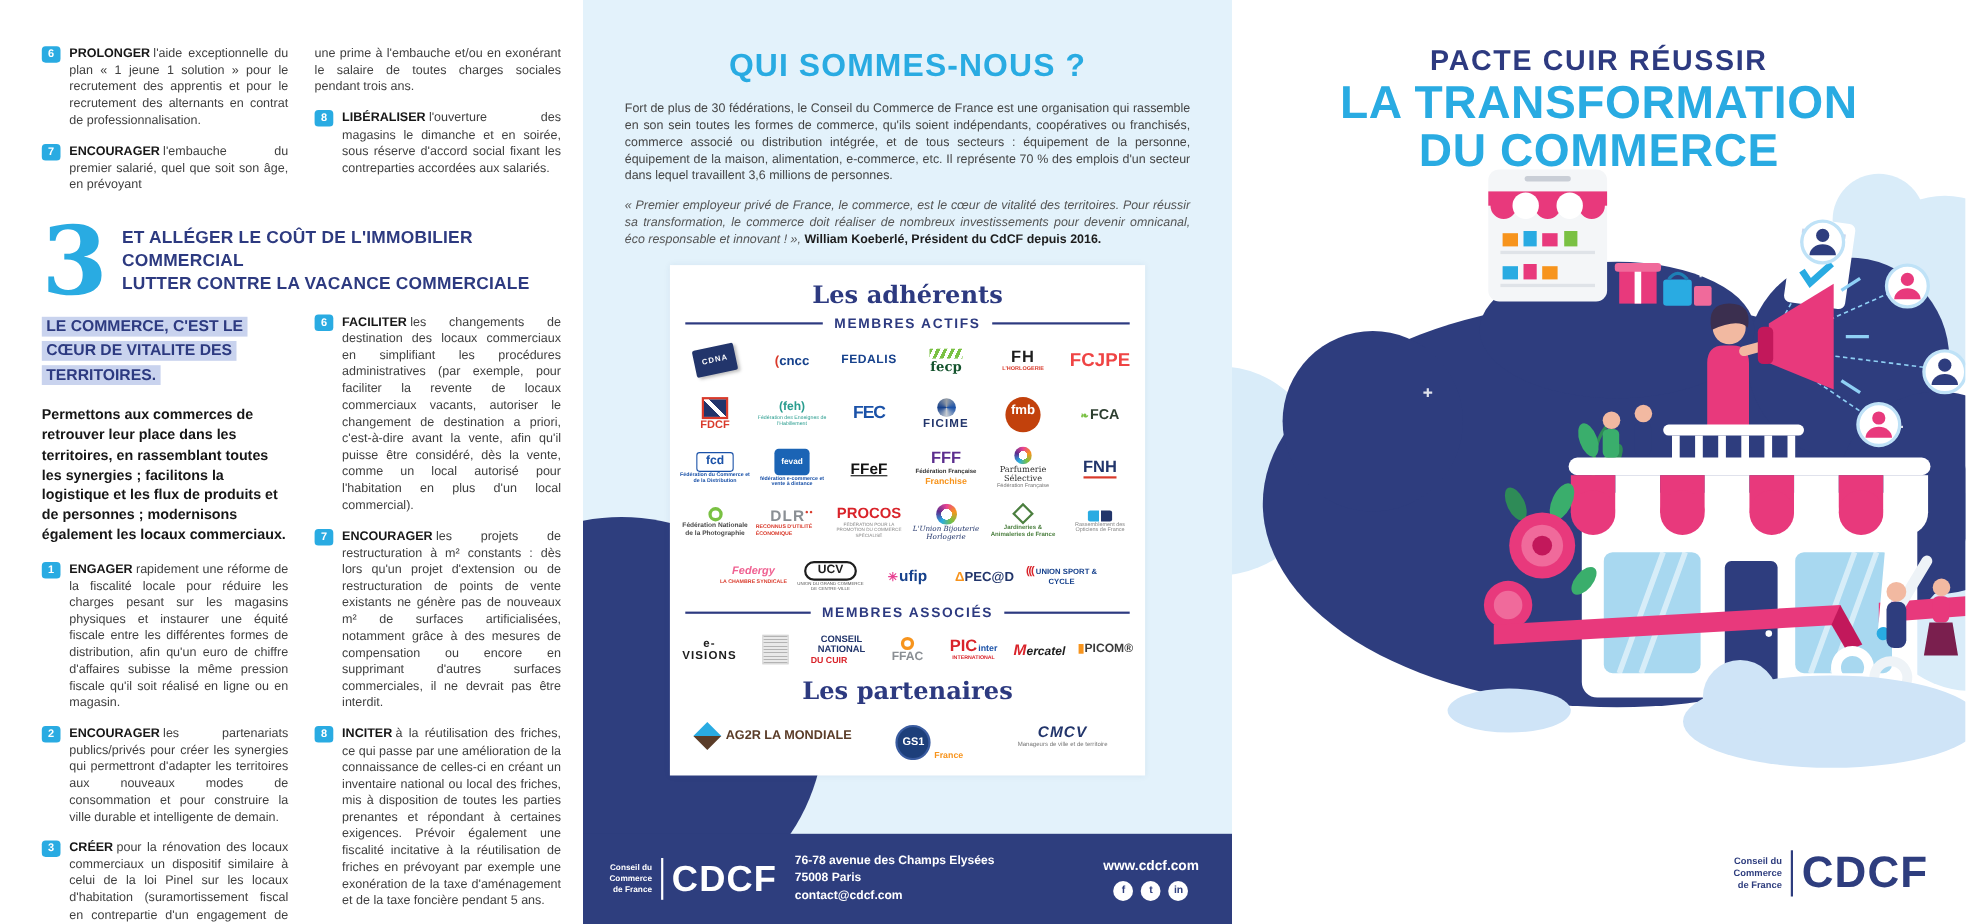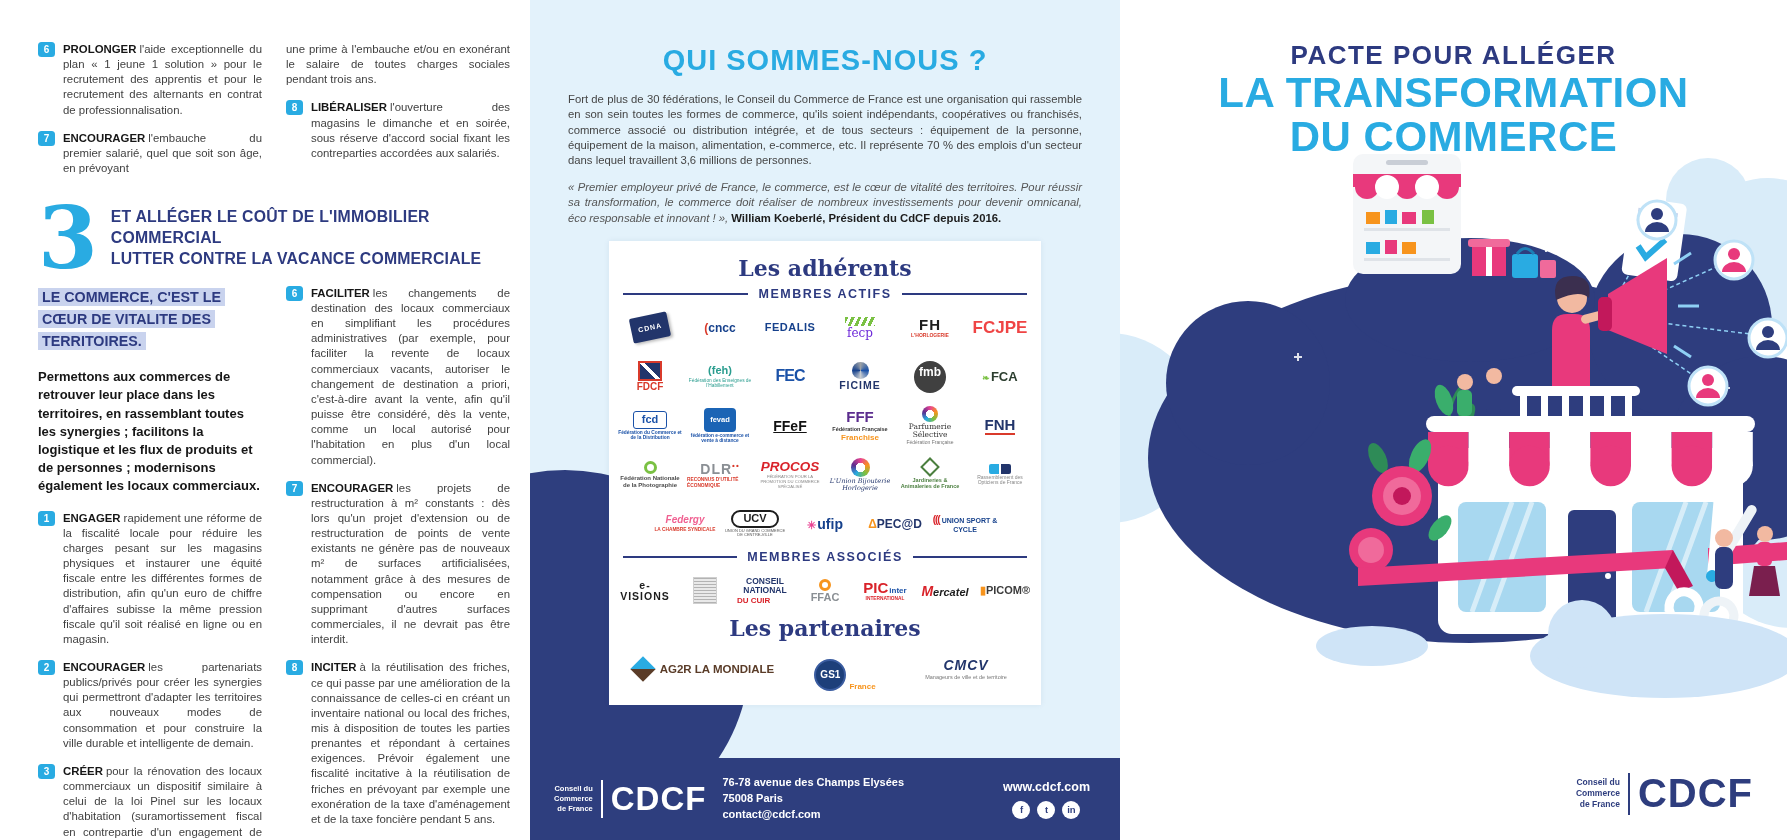--- a/index.html
+++ b/index.html
@@ -36,49 +36,49 @@
   .div-label{color:#2d3a80;font-size:12.5px;font-weight:bold;letter-spacing:1.5px}
   .logo-row{display:flex;justify-content:center;align-items:center;gap:4px;margin-top:5px}
   .logo{width:66px;min-height:44px;display:flex;flex-direction:column;align-items:center;justify-content:center;text-align:center;gap:1px;overflow:hidden}
   .lg-main{font-weight:bold;font-size:11px;line-height:1.05;color:#22356b}
   .lg-sub{font-size:4.8px;color:#888;line-height:1.15}
   .lg-icon{display:block}
   
   .l-cdna .lg-main{background:#22356b;color:#fff;font-size:7px;padding:9px 7px;transform:rotate(-12deg);border-radius:2px;letter-spacing:1px;box-shadow:2px 2px 3px rgba(0,0,0,.25)}
   .l-cncc .lg-main{color:#16418c;font-size:12px}.l-cncc .lg-main::before{content:"(";color:#d93a2b}
   .l-fedalis .lg-main{color:#16418c;font-size:11px;letter-spacing:.5px}
-  .l-fecp .lg-main{font-family:"DejaVu Serif",serif;color:#6d28d9;font-size:12px;font-weight:normal}
+  .l-fecp .lg-main{font-family:"DejaVu Serif",serif;color:#14532d;font-size:12px;font-weight:bold}
   .l-fecp .lg-icon{width:30px;height:9px;background:repeating-linear-gradient(115deg,#7ac143 0 3px,#fff 3px 6px)}
   .l-fh .lg-main{color:#1d1d1d;font-size:15px;letter-spacing:1px}.l-fh .lg-sub{color:#d93a2b;font-size:5px;font-weight:bold}
   .l-fcjpe .lg-main{color:#ef4444;font-size:17px;}
   .l-fdcf .lg-icon{width:24px;height:20px;background:linear-gradient(45deg,#22356b 42%,#fff 42% 56%,#22356b 56%);border:2px solid #d93a2b}
   .l-fdcf .lg-main{color:#d93a2b;font-size:10px}
   .l-feh .lg-main{color:#2a9d8f;font-size:11px}.l-feh .lg-main::before{content:"("}.l-feh .lg-main::after{content:")"}
   .l-feh .lg-sub{color:#2a9d8f}
   .l-fec .lg-main{color:#1b52a8;font-size:16px;font-weight:900;letter-spacing:-1px}
   .l-ficime .lg-icon{width:17px;height:17px;border-radius:50%;background:conic-gradient(#9aa0a6,#1b52a8,#c7ccd1,#16418c,#9aa0a6)}
   .l-ficime .lg-main{font-size:10.5px;letter-spacing:1px}
-  .l-fmb .lg-main{color:#fff;font-size:12px;background:#404040;border-radius:50%;width:32px;height:32px;line-height:23px}
+  .l-fmb .lg-main{color:#fff;font-size:12px;background:#c2410c;border-radius:50%;width:32px;height:32px;line-height:23px}
   .l-fca .lg-main{color:#2c3e2f;font-size:13px}.l-fca .lg-main::before{content:"❧";color:#7ac143;font-size:9px;margin-right:1px}
   .l-fcd .lg-main{color:#1b52a8;border:1.5px solid #1b52a8;padding:2px 8px;border-radius:3px;font-size:11px}
   .l-fcd .lg-sub{color:#1b52a8;font-weight:bold}
   .l-fevad .lg-main{background:#1b64b5;color:#fff;font-size:7.5px;padding:8px 6px;border-radius:4px}
   .l-fevad .lg-sub{color:#1b52a8;font-weight:bold}
   .l-ffef .lg-main{color:#111;font-size:14px;text-decoration:underline}
   .l-fff .lg-main{color:#5b2d8e;font-size:15px}.l-fff .lg-sub{color:#333;font-size:5.5px;font-weight:bold}.l-fff .lg-sub2{color:#f7941d;font-size:8px;font-weight:900}
   .l-parf .lg-icon{width:16px;height:16px;border-radius:50%;background:radial-gradient(circle,#fff 34%,transparent 35%),conic-gradient(#e84393,#f7941d,#7ac143,#29abe2,#5b2d8e,#e84393)}
   .l-parf .lg-main{font-family:"DejaVu Serif",serif;font-size:7.5px;color:#333;font-weight:normal}
   .l-parf .lg-sub{font-size:5px;color:#777}
   .l-fnh .lg-main{color:#22356b;font-size:15px;font-weight:900;border-bottom:2px solid #d93a2b}
   .l-fnp .lg-icon{width:13px;height:13px;border-radius:50%;border:3px solid #7ac143;background:#fff}
   .l-fnp .lg-main{font-size:6px;color:#4a4a4a;font-weight:bold;line-height:1.2}
   .l-dlr .lg-main{color:#8a8f94;font-size:14px;font-weight:900;letter-spacing:1px}
   .l-dlr .lg-main::after{content:"••";color:#d93a2b;font-size:8px;vertical-align:top}
   .l-dlr .lg-sub{color:#d93a2b;font-weight:bold;text-align:left}
-  .l-procos .lg-main{color:#d9232a;font-size:13.5px;font-style:italic;font-weight:900}
+  .l-procos .lg-main{color:#d9232a;font-size:13.5px;font-weight:900}
   .l-procos .lg-sub{font-size:4.2px}
   .l-ubh .lg-icon{width:19px;height:19px;border-radius:50%;background:radial-gradient(circle,#fff 36%,transparent 37%),conic-gradient(#e84393,#f7941d,#7ac143,#29abe2,#5b2d8e,#e84393)}
   .l-ubh .lg-main{font-family:"DejaVu Serif",serif;font-size:6.5px;color:#22356b;font-style:italic;font-weight:normal}
   .l-jard .lg-icon{width:14px;height:14px;background:#fff;border:2px solid #4b7f3f;transform:rotate(45deg);margin-bottom:3px}
   .l-jard .lg-main{font-size:5.5px;color:#4b7f3f}
   .l-rof .lg-icon{width:22px;height:10px;background:linear-gradient(90deg,#29abe2 46%,#fff 46% 54%,#22356b 54%);border-radius:2px}
   .l-rof .lg-main{font-size:5px;color:#888;font-weight:normal}
   .l-federgy .lg-main{color:#f06292;font-size:10px;font-style:italic}
   .l-federgy .lg-sub{color:#d93a2b;font-weight:bold}
   .l-ucv .lg-main{border:2px solid #1d1d1d;border-radius:14px;padding:1px 10px;font-size:11px;color:#1d1d1d;font-weight:900}
@@ -408,21 +408,21 @@
         <span class="soc">f</span>
         <span class="soc">t</span>
         <span class="soc">in</span>
       </div>
     </div>
   </div>
 </div>
 
 <div class="panel panel-right">
   <div class="rp-title">
-    <div class="rp-t1">PACTE POUR ALLÉGER</div>
+    <div class="rp-t1">PACTE CUIR RÉUSSIR</div>
     <div class="rp-t2">LA TRANSFORMATION</div>
     <div class="rp-t2">DU COMMERCE</div>
   </div>
 
   <svg class="illus" width="667" height="560" viewBox="0 0 667 560">
 
     <g fill="#d9ecf9">
       <circle cx="-12" cy="280" r="95"></circle>
       <circle cx="648" cy="108" r="78"></circle>
       <circle cx="588" cy="52" r="42"></circle>

